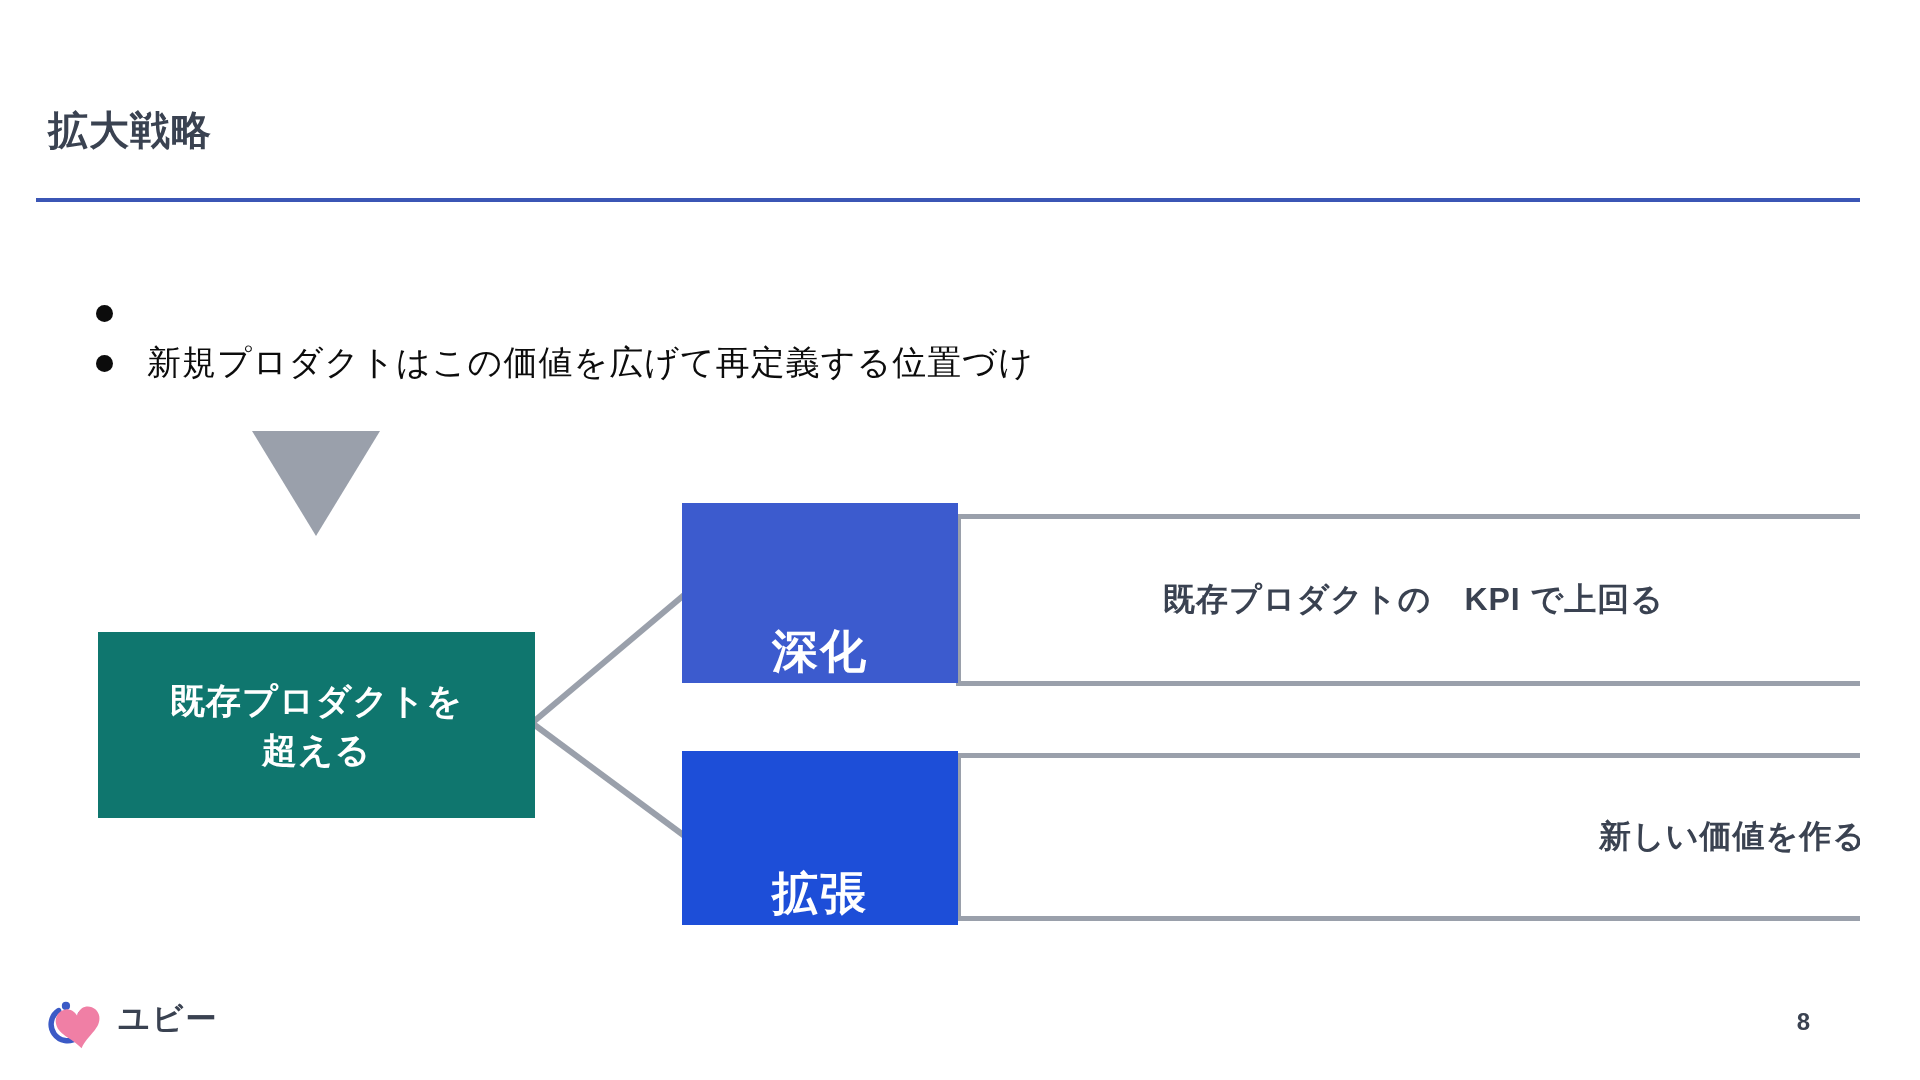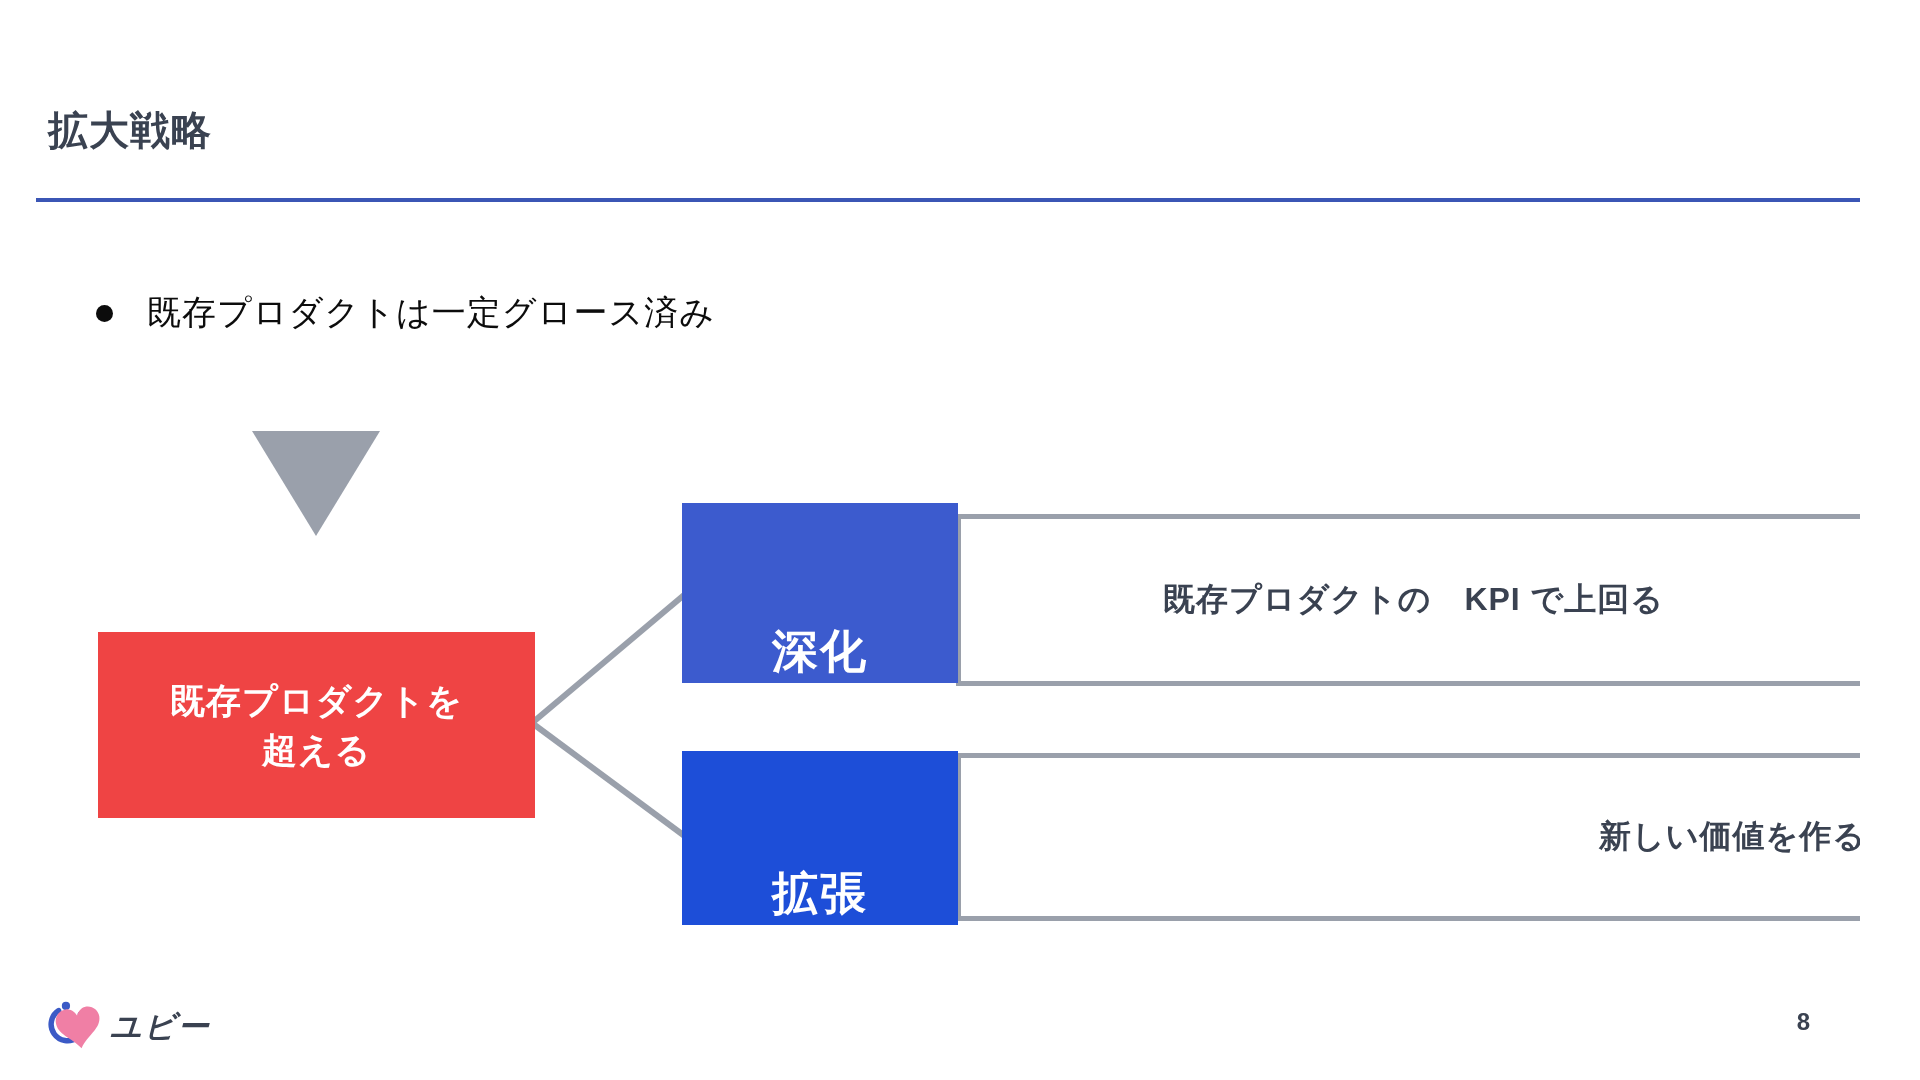--- a/index.html
+++ b/index.html
@@ -38,21 +38,21 @@
   .down-triangle{
     position:absolute;left:252px;top:431px;
     width:0;height:0;
     border-left:64px solid transparent;
     border-right:64px solid transparent;
     border-top:105px solid #9aa0ab;
   }
   
   .source-box{
     position:absolute;left:98px;top:632px;width:437px;height:186px;
-    background:#ef4444;color:#ffffff;
+    background:#0f766e;color:#ffffff;
     display:flex;flex-direction:column;align-items:center;justify-content:center;
     font-size:35px;font-weight:bold;line-height:1.4;letter-spacing:1px;
     text-align:center;z-index:2;
   }
   
   .connectors{position:absolute;left:0;top:0;width:1920px;height:1080px;z-index:1;pointer-events:none;}
   
   .row-label{
     position:absolute;z-index:2;
     display:flex;align-items:flex-end;justify-content:center;
@@ -63,42 +63,45 @@
   .row-desc{
     position:absolute;background:#ffffff;border:5px solid #9aa0ab;box-sizing:border-box;
     display:flex;align-items:center;justify-content:center;
     font-size:32px;font-weight:bold;color:#3a4251;letter-spacing:1px;white-space:pre;
   }
   .row-desc.deepen{left:956px;top:506px;width:915px;height:172px;margin-top:8px;}
   .row-desc.expand{left:956px;top:753px;width:915px;height:168px;justify-content:flex-end;}
   
   .logo{
     position:absolute;left:44px;top:998px;
-    display:flex;align-items:center;gap:2px;font-style:italic;
+    display:flex;gap:10px;
   }
   .logo-text{
     font-size:31px;font-weight:800;color:#3a4251;letter-spacing:2px;
   }
   .page-number{
     position:absolute;right:50px;top:1008px;
     font-size:24px;font-weight:bold;color:#3a4251;
   }
 </style>
 </head>
 <body>
 
 <div class="slide">
 
   <div class="title">拡大戦略</div>
   <div class="title-rule"></div>
 
   <div class="bullets">
     <div class="bullet-row">
       <span class="bullet-dot"></span>
-      <span class="bullet-text">既存プロダクトは一定グロース済み</span>
+    </div>
+    <div class="bullet-row">
+      <span class="bullet-dot"></span>
+      <span class="bullet-text">新規プロダクトはこの価値を広げて再定義する位置づけ</span>
     </div>
   </div>
 
   <div class="down-triangle"></div>
 
   <svg class="connectors" viewBox="0 0 1920 1080" xmlns="http://www.w3.org/2000/svg">
     <line x1="532" y1="723" x2="690" y2="590" stroke="#9aa0ab" stroke-width="6"></line>
     <line x1="532" y1="723" x2="690" y2="840" stroke="#9aa0ab" stroke-width="6"></line>
   </svg>
 

